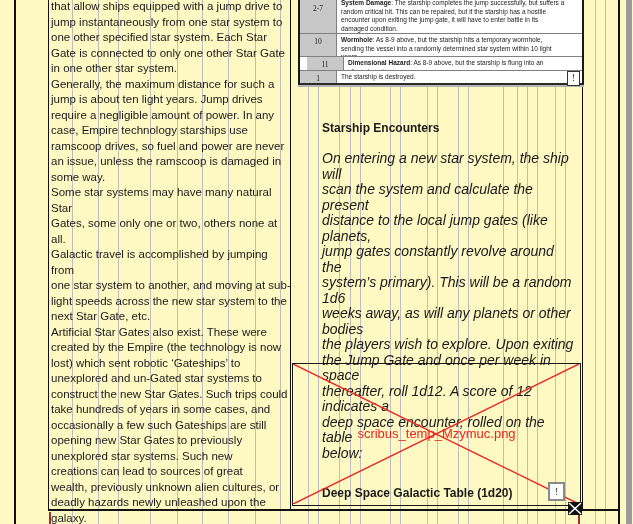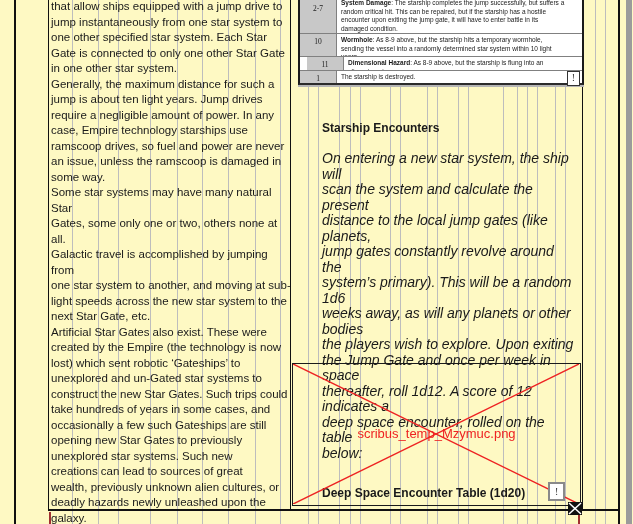--- a/index.html
+++ b/index.html
@@ -185,21 +185,21 @@
 scan the system and calculate the present
 distance to the local jump gates (like planets,
 jump gates constantly revolve around the
 system’s primary). This will be a random 1d6
 weeks away, as will any planets or other bodies
 the players wish to explore. Upon exiting
 the Jump Gate and once per week in space
 thereafter, roll 1d12. A score of 12 indicates a
 deep space encounter, rolled on the table
 below:</div>
-    <div class="h-bold h2">Deep Space Encounter Table (1d20)</div>
+    <div class="h-bold h2">Deep Space Galactic Table (1d20)</div>
   </div>
 
   <div class="image-frame">
     <svg width="286" height="140" viewBox="0 0 286 140">
       <line x1="0" y1="0" x2="286" y2="140" stroke="#ee2222" stroke-width="1.5"></line>
       <line x1="286" y1="0" x2="0" y2="140" stroke="#ee2222" stroke-width="1.5"></line>
     </svg>
     <div class="img-label">scribus_temp_Mzymuc.png</div>
     <div class="warn-box">!</div>
     <div class="broken-box">

